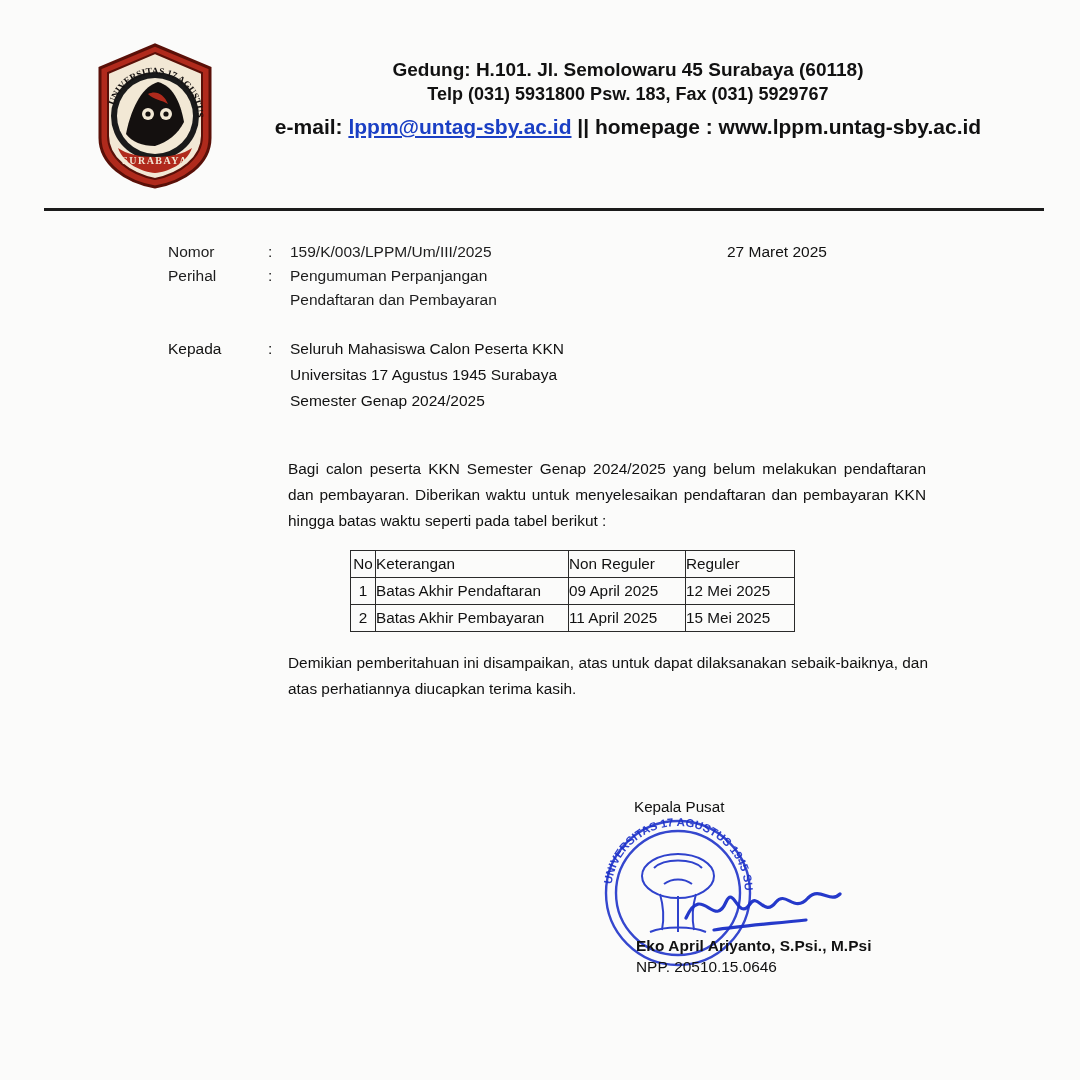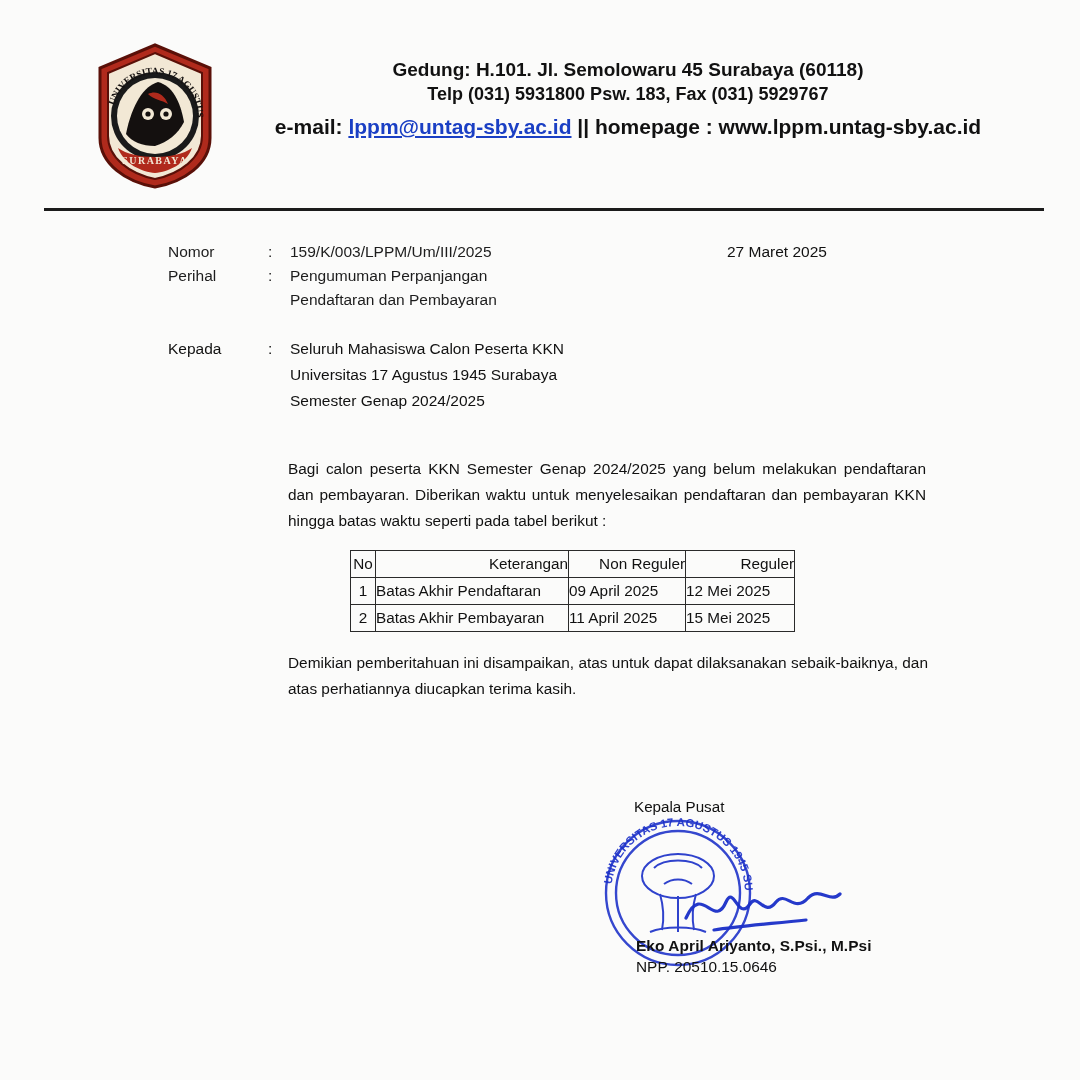--- a/index.html
+++ b/index.html
@@ -151,21 +151,21 @@
     font-size: 15.3px;
   }
   table.dates td, table.dates th {
     border: 1px solid #2a2a2a;
     padding: 3px 0;
     font-weight: normal;
     text-align: left;
     height: 20px;
     white-space: nowrap;
   }
-  table.dates th { text-align: right; }
+  table.dates th { text-align: left; }
   .c-no { width: 24px; text-align: center !important; }
   .c-ket { width: 192px; }
   .c-nr { width: 116px; }
   .c-reg { width: 108px; }
 
   .closing {
     position: absolute;
     left: 288px;
     top: 650px;
     width: 640px;

